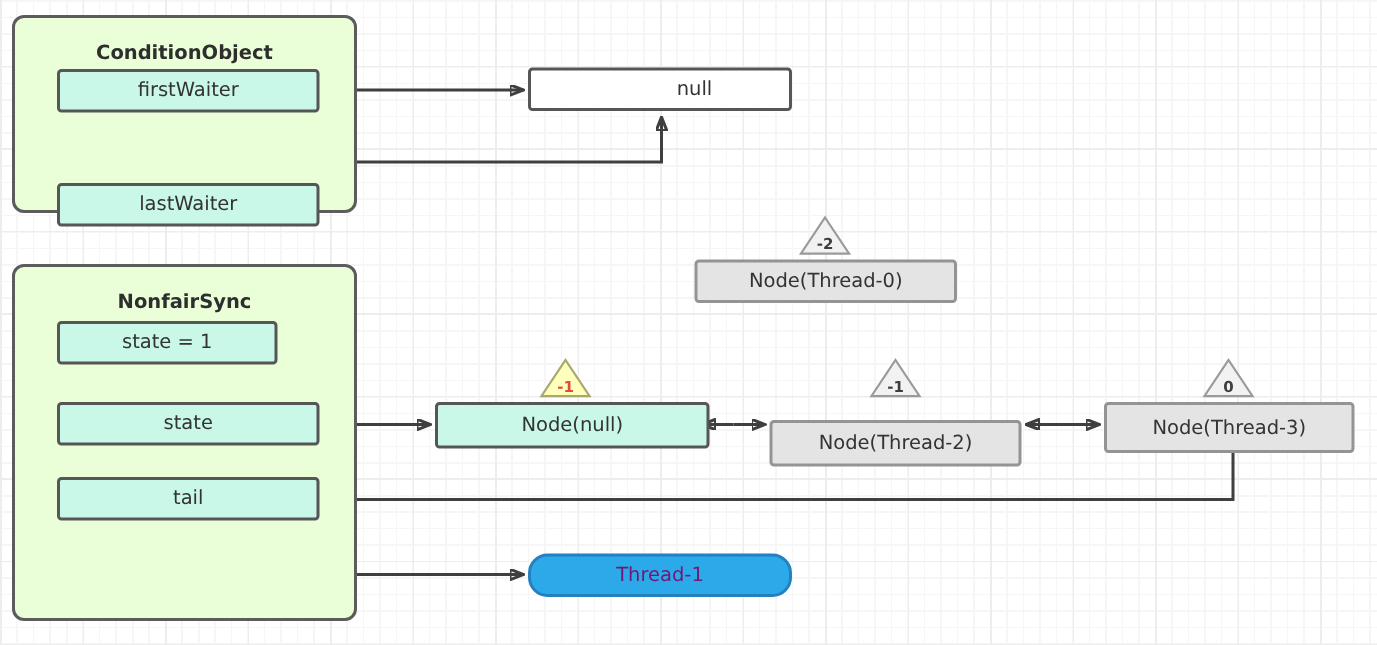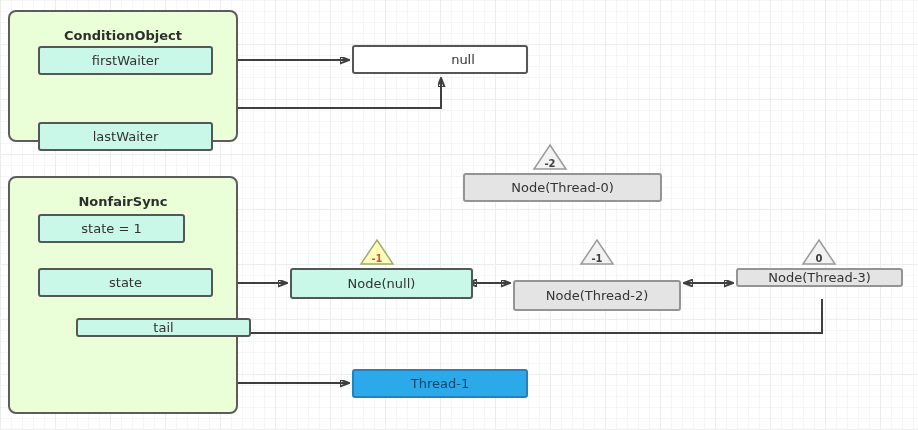--- a/index.html
+++ b/index.html
@@ -29,21 +29,21 @@
   .box {
     display:flex; align-items:center; justify-content:center;
     font-size:13px; font-weight:normal; color:#333;
     border:2px solid #565656; border-radius:3px;
     background:#fff;
     text-align:center;
   }
   .box.mint  { background:#c9f7e8; }
   .box.gray  { background:#e4e4e4; border-color:#949494; }
   .box.white { background:#ffffff;padding-left:46px; }
-  .box.blue  { background:#2ba9e8; border-color:#2580c0; color:#0c4a6e; }
+  .box.blue  { background:#2ba9e8; border-color:#2580c0; color:#701a75;border-radius:13px; }
 
   .tri { position:absolute; width:36px; height:28px; }
   .tri svg { position:absolute; inset:0; }
   .tri .tri-label {
     position:absolute; left:0; right:0; bottom:2px;
     text-align:center; font-size:10px; font-weight:bold; color:#3e3e3e;
   }
   .tri.yellow .tri-label { color:#e04b3a; }
 
   svg.arrows { position:absolute; inset:0; pointer-events:none; }
@@ -87,31 +87,31 @@
 
   <div class="group abs" style="left:8px; top:176px; width:230px; height:238px;">
     <div class="group-title">NonfairSync</div>
   </div>
   <div class="box mint abs" style="left:38px; top:214px; width:147px; height:29px;">
     <span>state = 1</span>
   </div>
   <div class="box mint abs" style="left:38px; top:268px; width:175px; height:29px;">
     <span>state</span>
   </div>
-  <div class="box mint abs" style="left:38px; top:318px; width:175px; height:19px;margin-left:38px;">
+  <div class="box mint abs" style="left:38px; top:318px; width:175px; height:29px;">
     <span>tail</span>
   </div>
 
   <div class="tri" style="left:532px; top:143px;">
     <svg viewBox="0 0 36 28">
         <polygon points="18,2 34,26 2,26" fill="#f2f2f2" stroke="#9a9a9a" stroke-width="1.5"></polygon>
       </svg>
     <span class="tri-label">-2</span>
   </div>
-  <div class="box gray abs" style="left:463px; top:173px; width:199px; height:29px;">
+  <div class="box gray abs" style="left:463px; top:173px; width:175px; height:29px;">
     <span>Node(Thread-0)</span>
   </div>
 
   <div class="tri yellow" style="left:359px; top:238px;">
     <svg viewBox="0 0 36 28">
         <polygon points="18,2 34,26 2,26" fill="#ffffbe" stroke="#a8a86a" stroke-width="1.5"></polygon>
       </svg>
     <span class="tri-label">-1</span>
   </div>
   <div class="box mint abs" style="left:290px; top:268px; width:183px; height:31px;">
@@ -127,21 +127,21 @@
   <div class="box gray abs" style="left:513px; top:280px; width:168px; height:31px;">
     <span>Node(Thread-2)</span>
   </div>
 
   <div class="tri" style="left:801px; top:238px;">
     <svg viewBox="0 0 36 28">
         <polygon points="18,2 34,26 2,26" fill="#f2f2f2" stroke="#9a9a9a" stroke-width="1.5"></polygon>
       </svg>
     <span class="tri-label">0</span>
   </div>
-  <div class="box gray abs" style="left:736px; top:268px; width:167px; height:19px;">
+  <div class="box gray abs" style="left:736px; top:268px; width:167px; height:34px;">
     <span>Node(Thread-3)</span>
   </div>
 
   <div class="box blue abs" style="left:352px; top:369px; width:176px; height:29px;">
     <span>Thread-1</span>
   </div>
 
 </div>
 
 </body></html>

